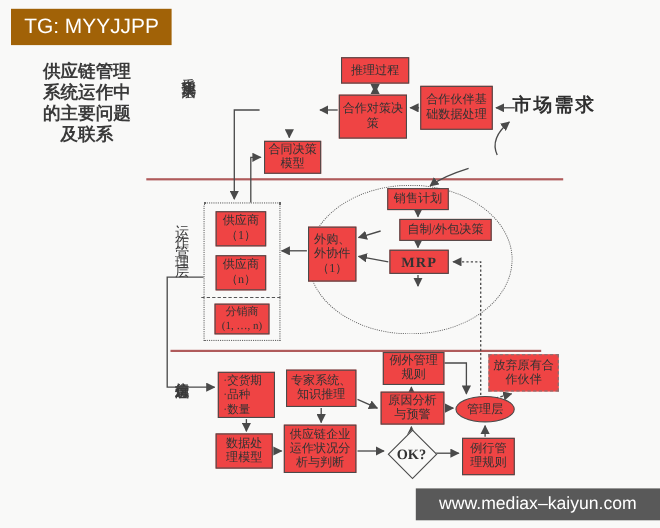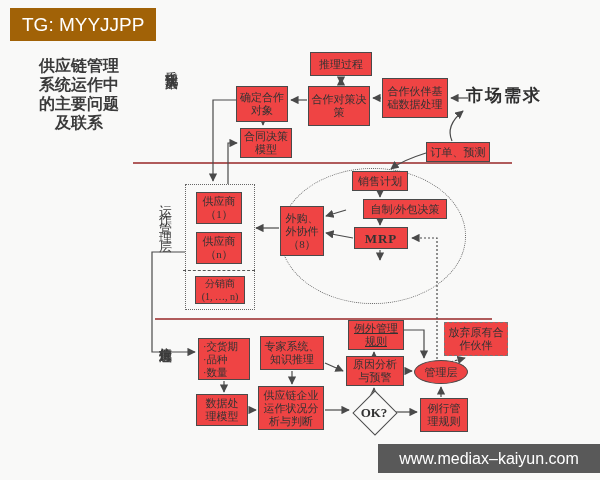--- a/index.html
+++ b/index.html
@@ -100,51 +100,48 @@
 及联系</div>
   <div class="vlabel vl-decision">委托实现决策层</div>
   <div class="vlabel vl-operation">运作管理层</div>
   <div class="vlabel vl-execution">执行信息管理层</div>
 
   <div class="node" style="left:310px;top:52px;width:62px;height:24px;">推理过程</div>
   <div class="node" style="left:308px;top:86px;width:62px;height:40px;">合作对策决
 策</div>
   <div class="node" style="left:382px;top:78px;width:66px;height:40px;">合作伙伴基
 础数据处理</div>
-  <div class="node" style="left:236px;top:86px;width:52px;height:36px;">确定合作
-对象</div>
   <div class="node" style="left:240px;top:128px;width:52px;height:30px;">合同决策
 模型</div>
   <div class="plain market" style="left:466px;top:84px;">市场需求</div>
-  <div class="node" style="left:426px;top:142px;width:64px;height:20px;">订单、预测</div>
 
   <div class="node" style="left:196px;top:192px;width:46px;height:32px;">供应商
 （1）</div>
   <div class="node" style="left:196px;top:232px;width:46px;height:32px;">供应商
 （n）</div>
   <div class="node" style="left:195px;top:276px;width:50px;height:28px;font-size:10px;">分销商
 (1, …, n)</div>
   <div class="node" style="left:280px;top:206px;width:44px;height:50px;">外购、
 外协件
-（8）</div>
+（1）</div>
   <div class="node" style="left:352px;top:171px;width:56px;height:20px;">销售计划</div>
   <div class="node" style="left:346px;top:199px;width:84px;height:20px;margin-left:17px;">自制/外包决策</div>
   <div class="node" style="left:354px;top:227px;width:54px;height:22px;font-weight:bold;font-size:13px;letter-spacing:1px;">MRP</div>
 
   <div class="node leftlist" style="left:198px;top:338px;width:52px;height:42px;">·交货期
 ·品种
 ·数量</div>
   <div class="node" style="left:196px;top:394px;width:52px;height:32px;">数据处
 理模型</div>
   <div class="node" style="left:260px;top:336px;width:64px;height:34px;">专家系统、
 知识推理</div>
   <div class="node" style="left:258px;top:386px;width:66px;height:44px;">供应链企业
 运作状况分
 析与判断</div>
-  <div class="node" style="left:348px;top:320px;width:56px;height:30px;text-decoration:underline;">例外管理
+  <div class="node" style="left:348px;top:320px;width:56px;height:30px;">例外管理
 规则</div>
   <div class="node" style="left:346px;top:356px;width:58px;height:30px;">原因分析
 与预警</div>
   <div class="diamond"></div>
   <div class="diamond-label">OK?</div>
   <div class="node" style="left:420px;top:398px;width:48px;height:34px;">例行管
 理规则</div>
   <div class="node mgmt" style="left:414px;top:360px;width:54px;height:24px;">管理层</div>
   <div class="node dashedbox" style="left:444px;top:322px;width:64px;height:34px;">放弃原有合
 作伙伴</div>

